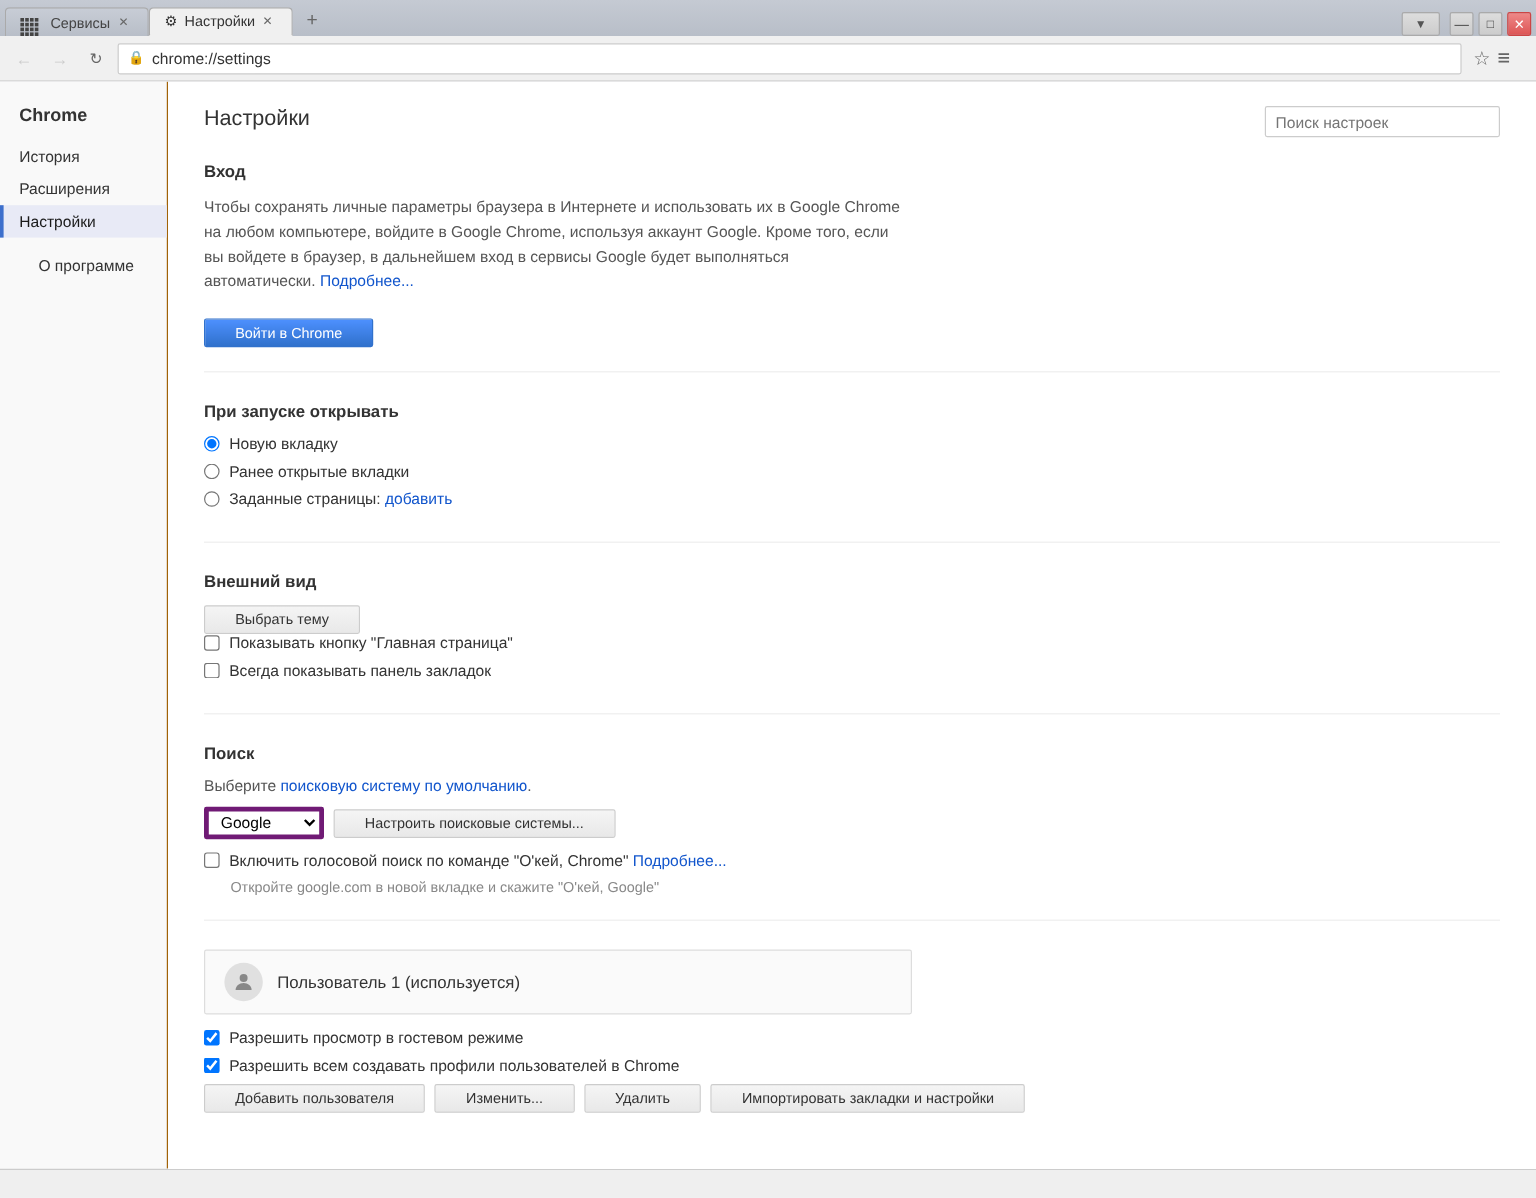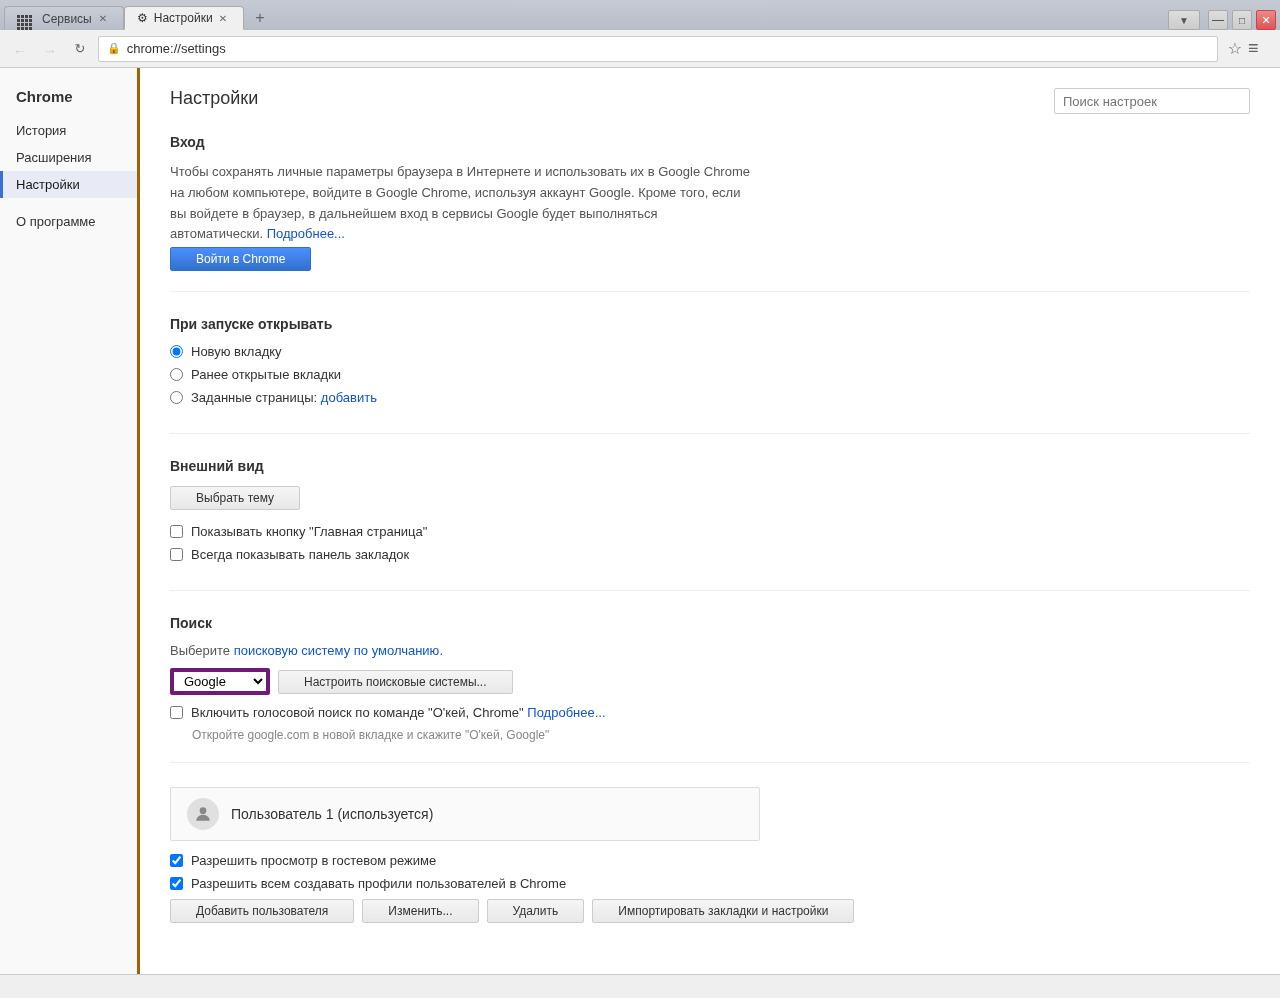--- a/index.html
+++ b/index.html
@@ -116,42 +116,42 @@
       display: flex;
       flex: 1;
       background: white;
       overflow: hidden;
     }
 
     
     .sidebar {
       width: 140px;
       background: #f9f9f9;
-      border-right: 3px solid #a16207;
+      border-right: 1px solid #a16207;
       padding: 16px 0;
     }
     .sidebar-title {
       font-size: 15px;
       font-weight: bold;
       color: #333;
       padding: 4px 16px 12px 16px;
     }
     .sidebar-item {
       padding: 6px 16px;
       cursor: pointer;
       color: #333;
       font-size: 13px;
     }
     .sidebar-item.active {
       background: #e8eaf6;
       border-left: 3px solid #3d6fcc;
       padding-left: 13px;
       color: #1a1a1a;
     }
-    .sidebar-item.about { margin-top: 10px; }
+    .sidebar-item.about { margin-top: 10px; margin-left: 16px; }
 
     
     .settings-content {
       flex: 1;
       padding: 20px 30px;
       overflow-y: auto;
       background: white;
     }
     .settings-title {
       font-size: 18px;
@@ -179,21 +179,21 @@
       margin-top: 4px;
     }
     .section { margin-bottom: 24px; border-bottom: 1px solid #eee; padding-bottom: 20px; }
     .section:last-child { border-bottom: none; }
 
     
     .login-text {
       color: #555;
       font-size: 13px;
       line-height: 1.6;
-      margin-bottom: 2px;
+      margin-bottom: 20px;
       max-width: 580px;
     }
     .login-link { color: #1155cc; text-decoration: none; }
 
     
     .btn {
       padding: 4px 25px;
       font-size: 12px;
       border: 1px solid #ccc;
       border-radius: 2px;
@@ -402,21 +402,21 @@
         </div>
         <div class="radio-option">
           <input type="radio" name="startup" style="">
           <span>Заданные страницы:</span>&nbsp;
           <a href="#" class="login-link">добавить</a>
         </div>
       </div>
 
       <div class="section">
         <div class="section-title">Внешний вид</div>
-        <div style="display:flex; gap:8px; margin-bottom:14px;">
+        <div style="display:flex; gap:8px; ">
           <button class="btn">Выбрать тему</button>
         </div>
         <div class="checkbox-option">
           <input type="checkbox" style="">
           <span>Показывать кнопку "Главная страница"</span>
         </div>
         <div class="checkbox-option">
           <input type="checkbox" style="">
           <span>Всегда показывать панель закладок</span>
         </div>

